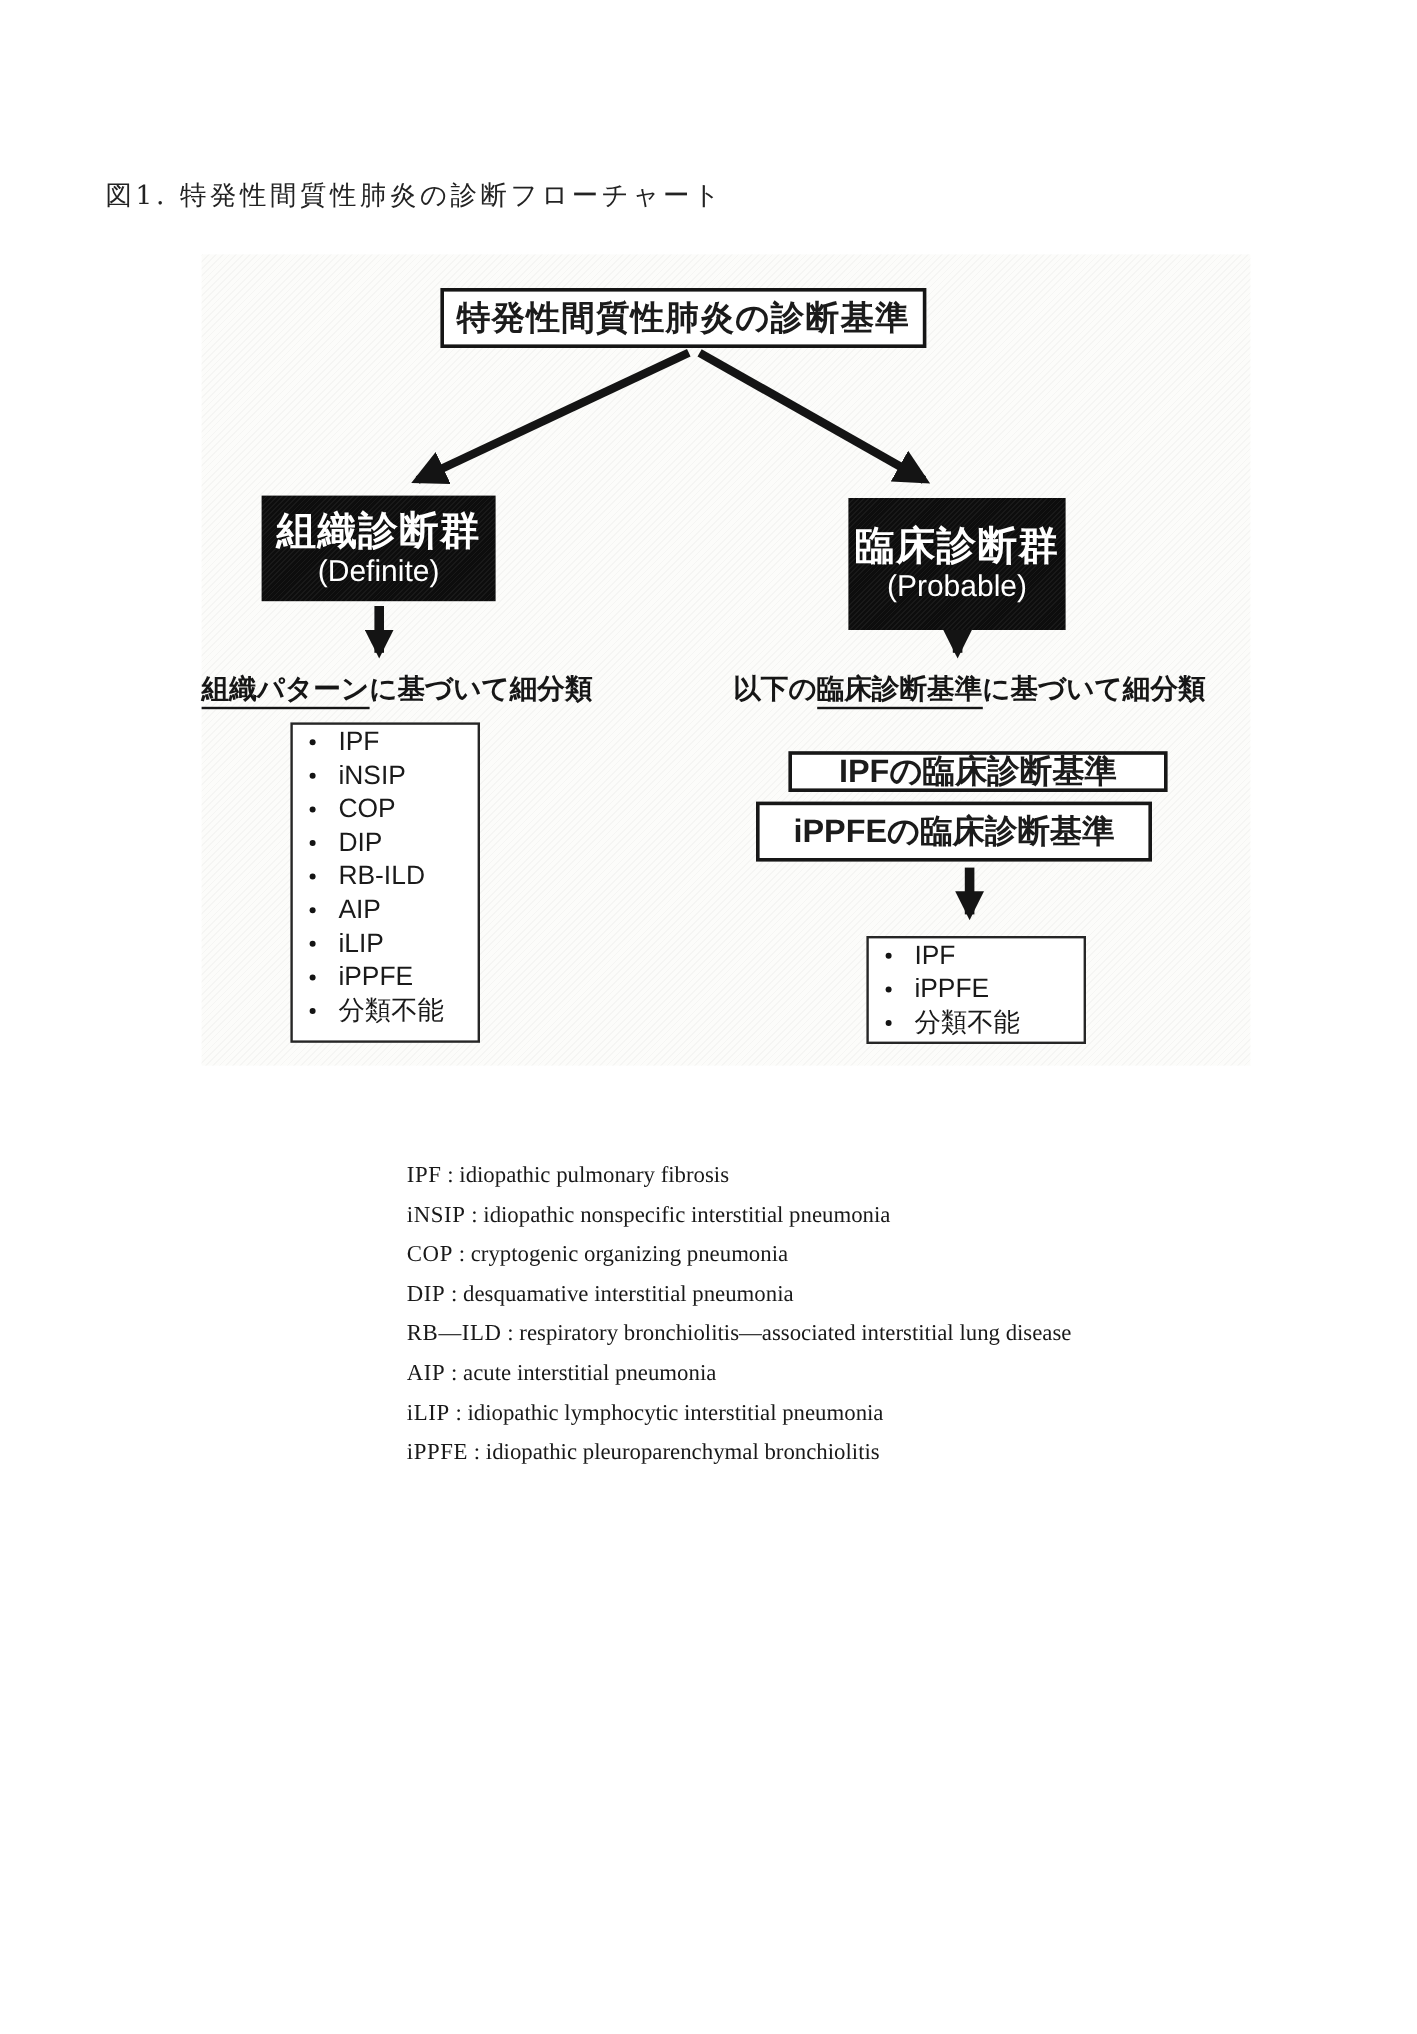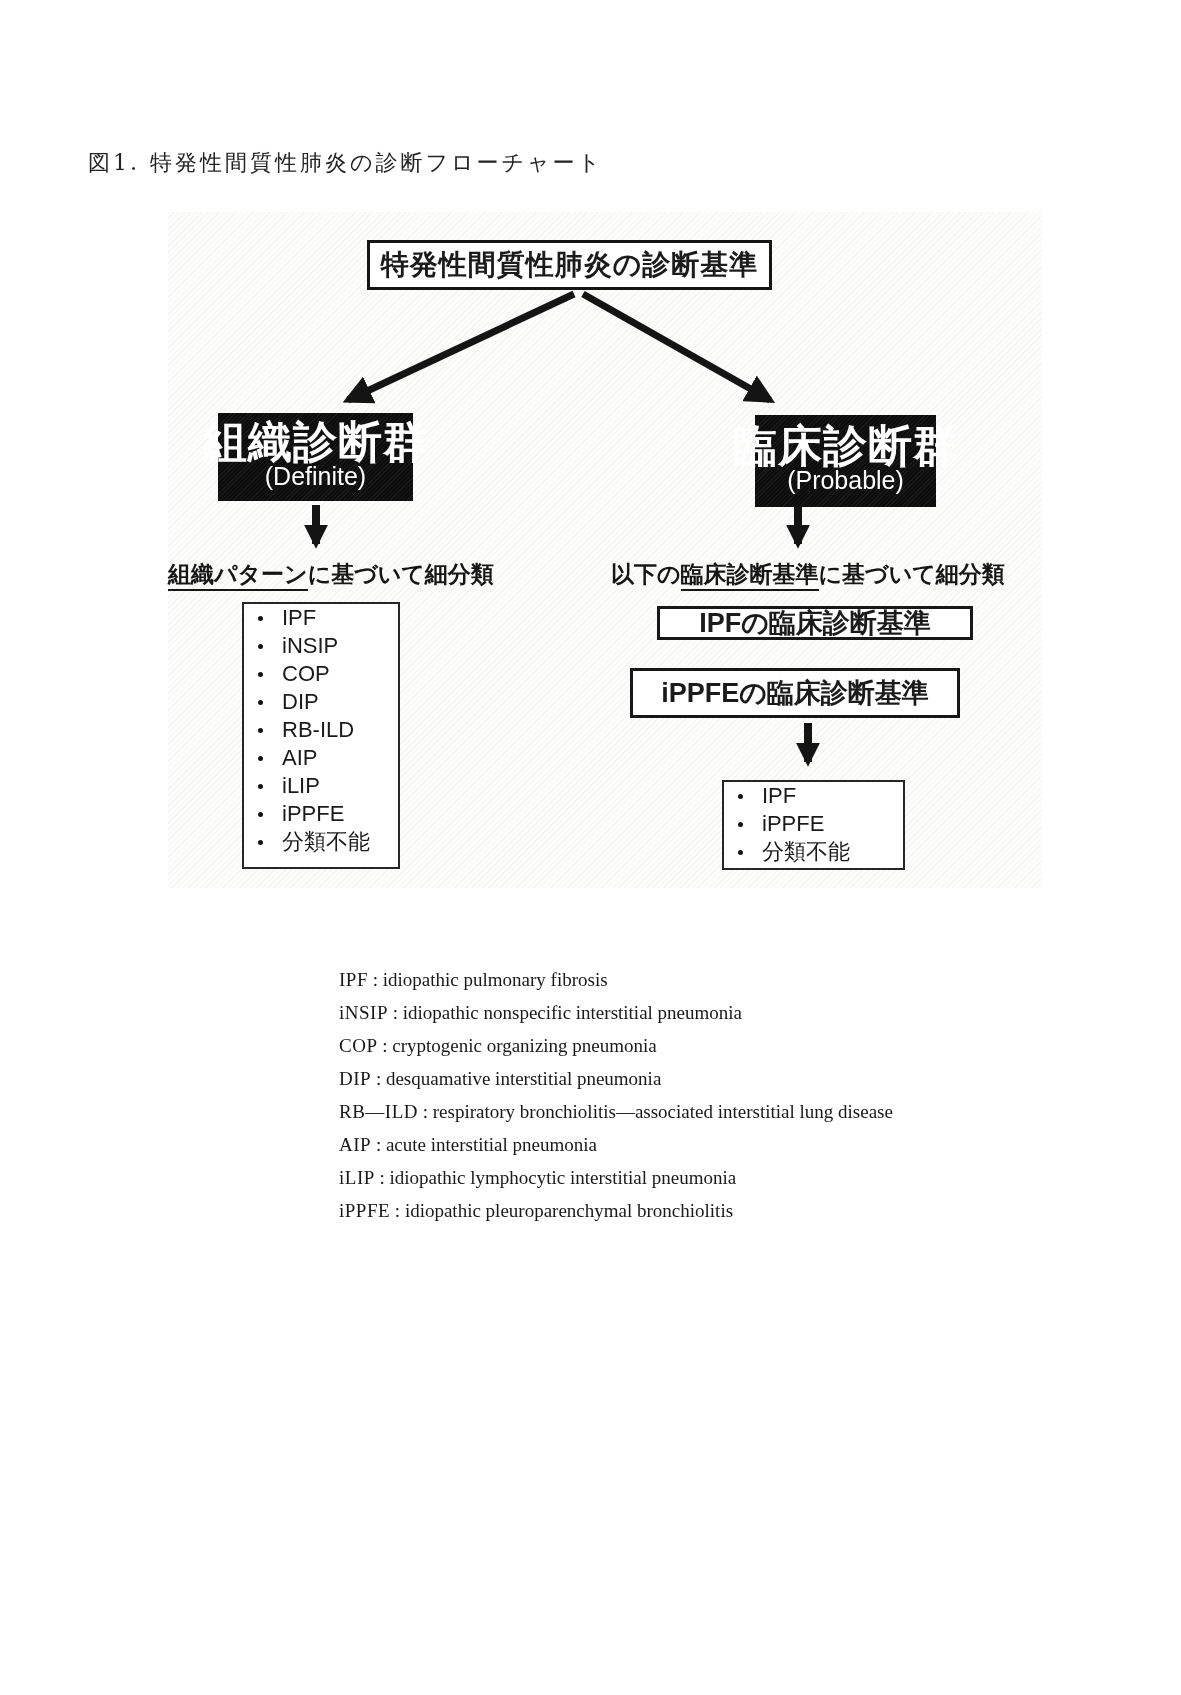--- a/index.html
+++ b/index.html
@@ -36,22 +36,22 @@
   .gbox{
     position:absolute;box-sizing:border-box;
     background:#0d0d0d;
     background-image:repeating-linear-gradient(135deg,
       rgba(255,255,255,0.05) 0px, rgba(255,255,255,0.05) 1px,
       transparent 1px, transparent 3px);
     color:#ffffff;text-align:center;
     display:flex;flex-direction:column;align-items:center;justify-content:center;
   }
   .gbox-left{left:50px;top:201px;width:195px;height:88px;}
-  .gbox-right{left:539px;top:203px;width:181px;height:92px;margin-left:48px;}
-  .gbox-title{font-size:44px;font-weight:600;line-height:38px;letter-spacing:1px;white-space:nowrap;}
+  .gbox-right{left:539px;top:203px;width:181px;height:110px;}
+  .gbox-title{font-size:33px;font-weight:600;line-height:38px;letter-spacing:1px;white-space:nowrap;}
   .gbox-sub{font-size:25px;font-weight:400;line-height:30px;white-space:nowrap;}
   .note{
     position:absolute;top:347px;font-size:23px;font-weight:700;
     color:#161616;white-space:nowrap;
   }
   .note-left{left:0px;width:330px;}
   .note-right{left:443px;width:430px;}
   .note .u{border-bottom:2px solid #161616;padding-bottom:2px;}
   ul.lbox{
     position:absolute;margin:0;padding:0;list-style:none;
@@ -66,21 +66,21 @@
   .list-right li{line-height:27px;}
   ul.lbox li::before{
     content:"";position:absolute;left:14px;top:12px;
     width:5px;height:5px;border-radius:50%;background:#141414;
   }
   .crit{
     position:absolute;box-sizing:border-box;border:3px solid #171717;background:#ffffff;
     display:flex;align-items:center;justify-content:center;
     font-size:27px;font-weight:700;color:#1b1b1b;white-space:nowrap;
   }
-  .crit-1{left:489px;top:394px;width:316px;height:34px;}
+  .crit-1{left:489px;top:414px;width:316px;height:34px;}
   .crit-2{left:462px;top:456px;width:330px;height:50px;}
   
   ul.legend{
     position:absolute;left:339px;top:963px;margin:0;padding:0;list-style:none;
     font-family:"Liberation Serif","DejaVu Serif",serif;
     font-size:19px;line-height:33px;color:#191919;
   }
   ul.legend li{white-space:nowrap;}
   ul.legend .abbr{letter-spacing:0.5px;}
 </style>

